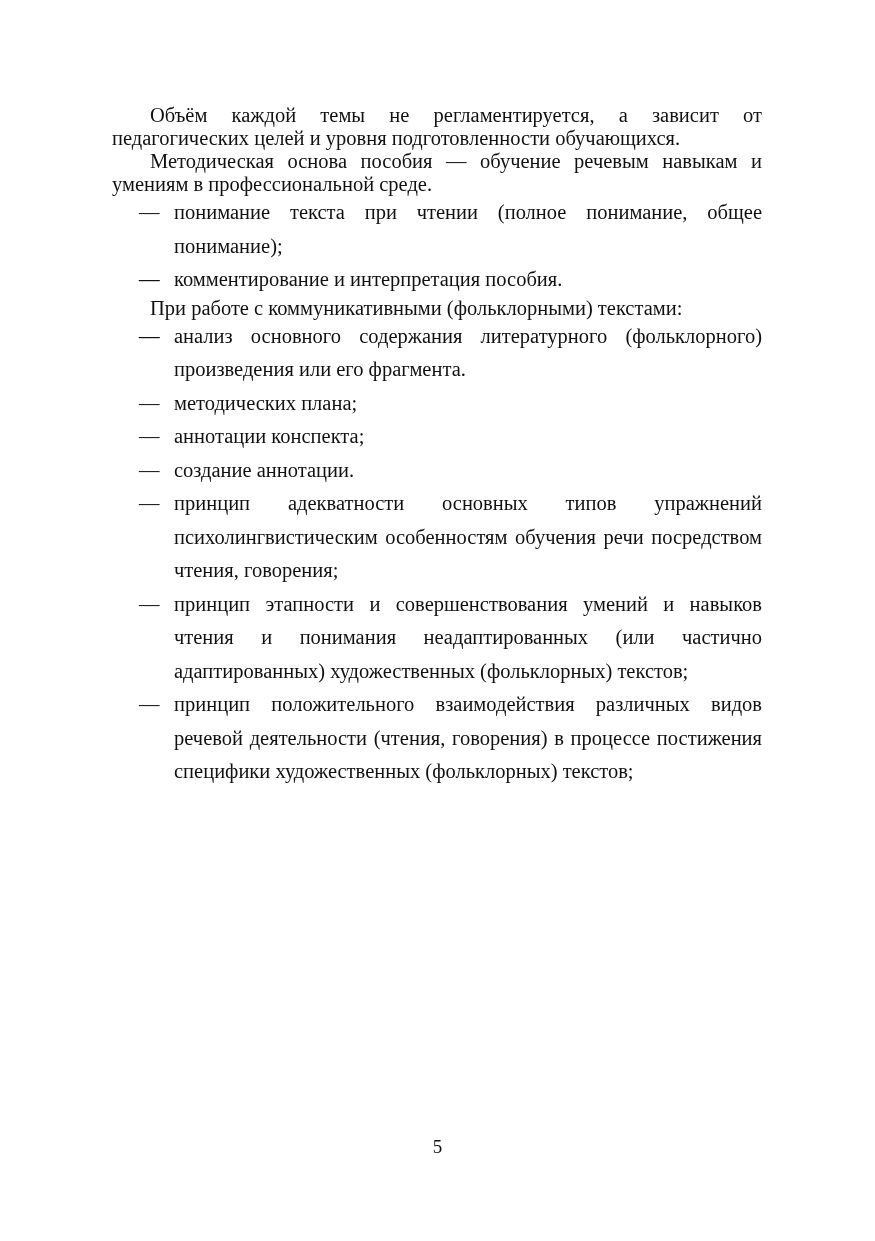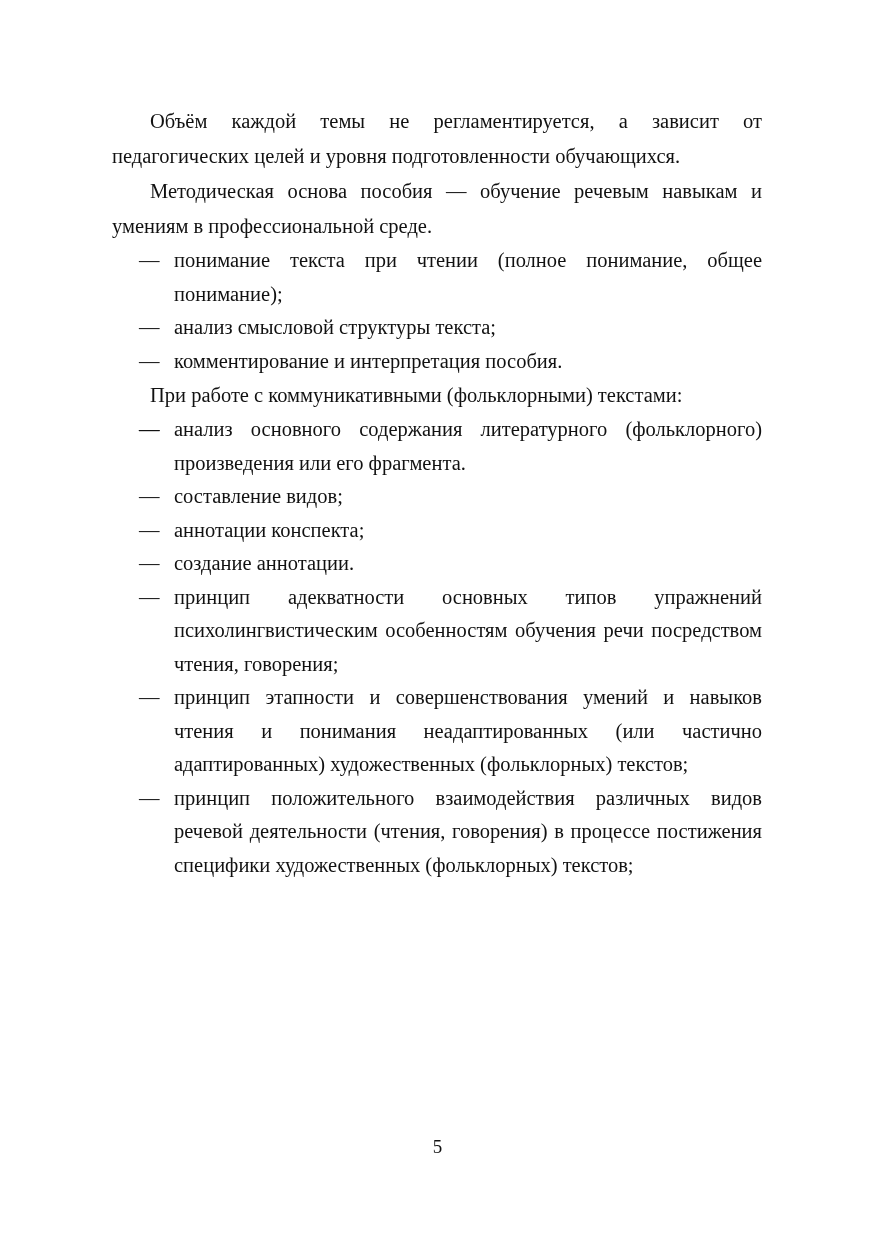--- a/index.html
+++ b/index.html
@@ -20,21 +20,21 @@
   }
   .content {
     position: absolute;
     left: 112px;
     top: 104px;
     width: 650px;
   }
   p.para {
     margin: 0;
     font-size: 20.5px;
-    line-height: 35px;
+    line-height: 23px;
     text-align: justify;
     text-indent: 38px;
     hyphens: manual;
   }
   ul.dashlist {
     list-style: none;
     margin: 0;
     padding: 0;
   }
   ul.dashlist li {
@@ -65,34 +65,34 @@
 <body>
 
 <div class="page">
   <div class="content">
 
     <p class="para">Объём каждой темы не регламентируется, а зависит от педагогических целей и уровня подготовленности обучающихся.</p>
     <p class="para">Методическая основа пособия — обучение речевым навыкам и умениям в профессиональной среде.</p>
 
     <ul class="dashlist">
       <li><span class="dash">—</span><span>понимание текста при чтении (полное понимание, общее понимание);</span></li>
-      <li><span class="dash">—</span><span>анализ смысловой структуры текста;</span></li>
+      <li><span class="dash">—</span></li>
       <li><span class="dash">—</span><span>комментирование и интерпретация пособия.</span></li>
     </ul>
 
     <p class="para">При работе с коммуникативными (фольклорными) текстами:</p>
 
     <ul class="dashlist">
       <li><span class="dash">—</span></li>
       <li><span class="dash">—</span><span>анализ основного содержания литературного (фольклорного) произведения или его фрагмента.</span></li>
     </ul>
 
 
     <ul class="dashlist">
-      <li><span class="dash">—</span><span>составление видов;</span></li>
+      <li><span class="dash">—</span><span>методических плана;</span></li>
       <li><span class="dash">—</span><span>аннотации конспекта;</span></li>
       <li><span class="dash">—</span><span>создание аннотации.</span></li>
     </ul>
 
 
     <ul class="dashlist">
       <li><span class="dash">—</span><span>принцип адекватности основных типов упражнений психолингвистическим особенностям обучения речи посредством чтения, говорения;</span></li>
       <li><span class="dash">—</span><span>принцип этапности и совершенствования умений и навыков чтения и понимания неадаптированных (или частично адаптированных) художественных (фольклорных) текстов;</span></li>
       <li><span class="dash">—</span><span>принцип положительного взаимодействия различных видов речевой деятельности (чтения, говорения) в процессе постижения специфики художественных (фольклорных) текстов;</span></li>
     </ul>

